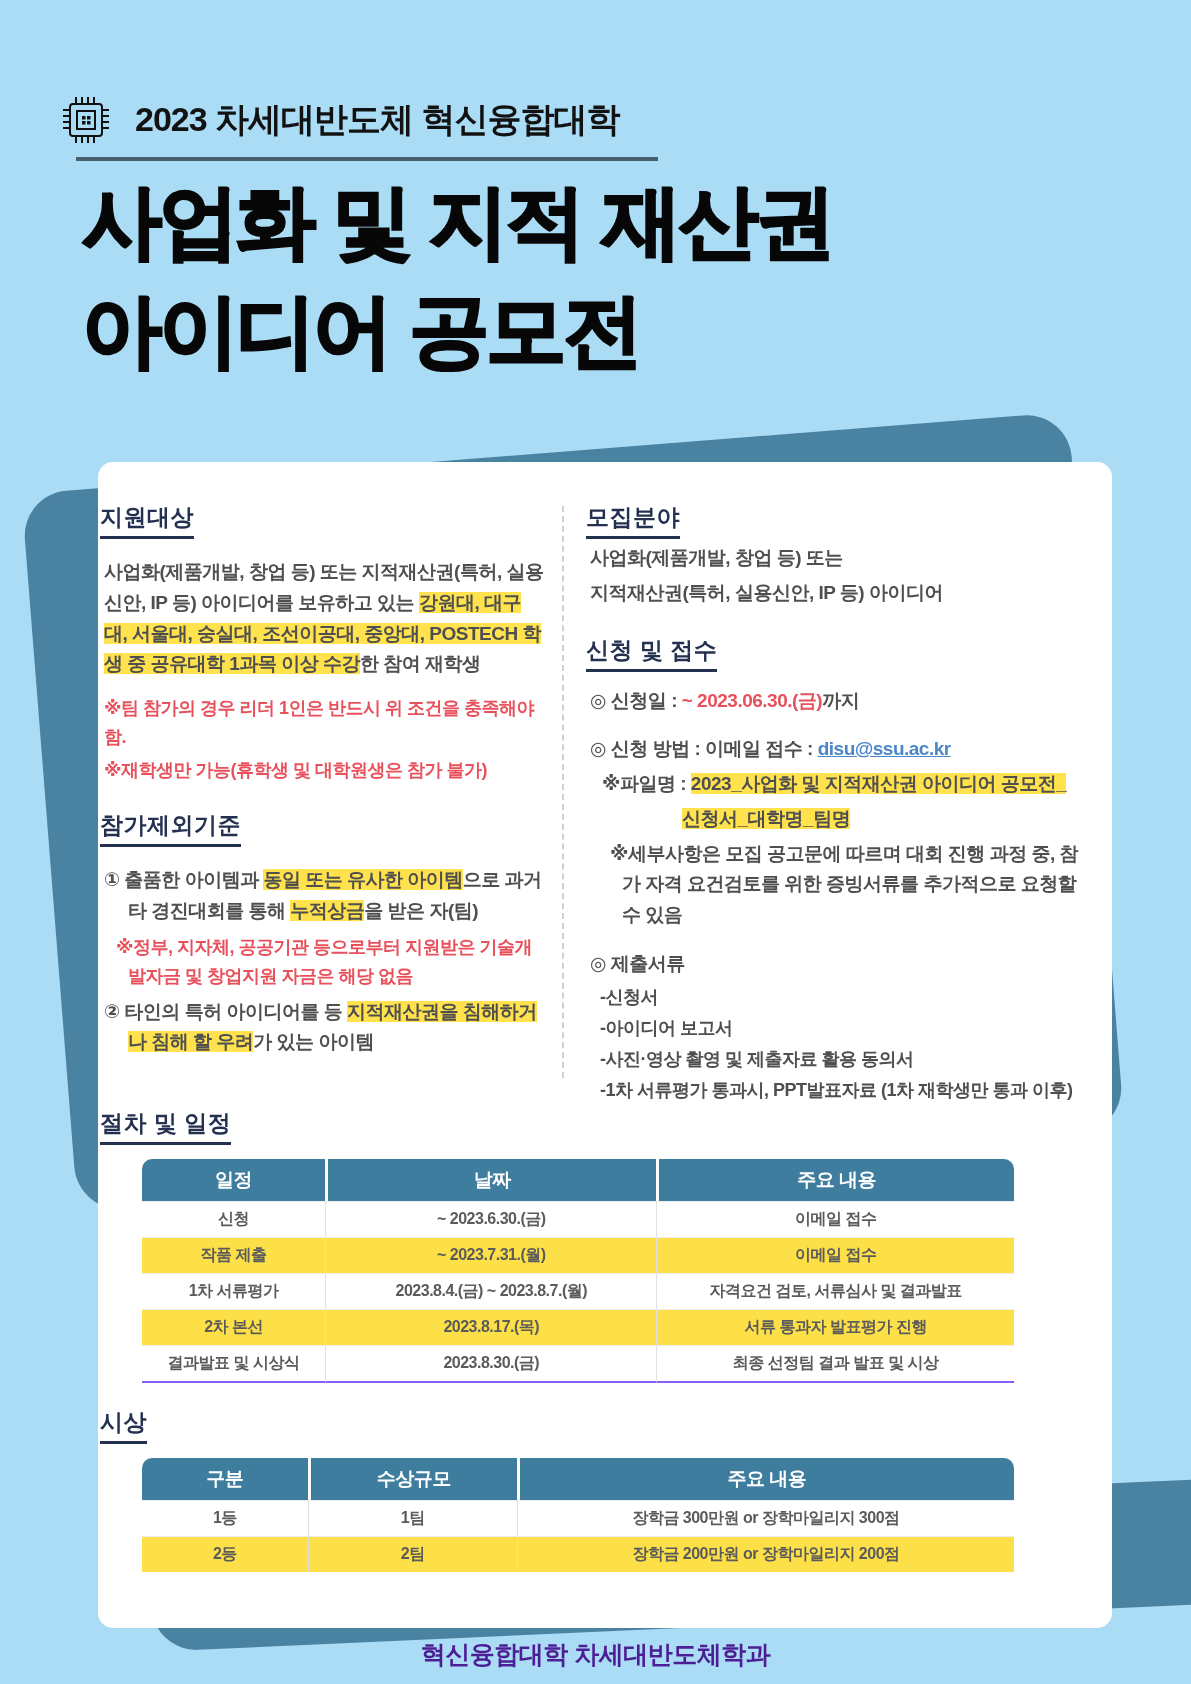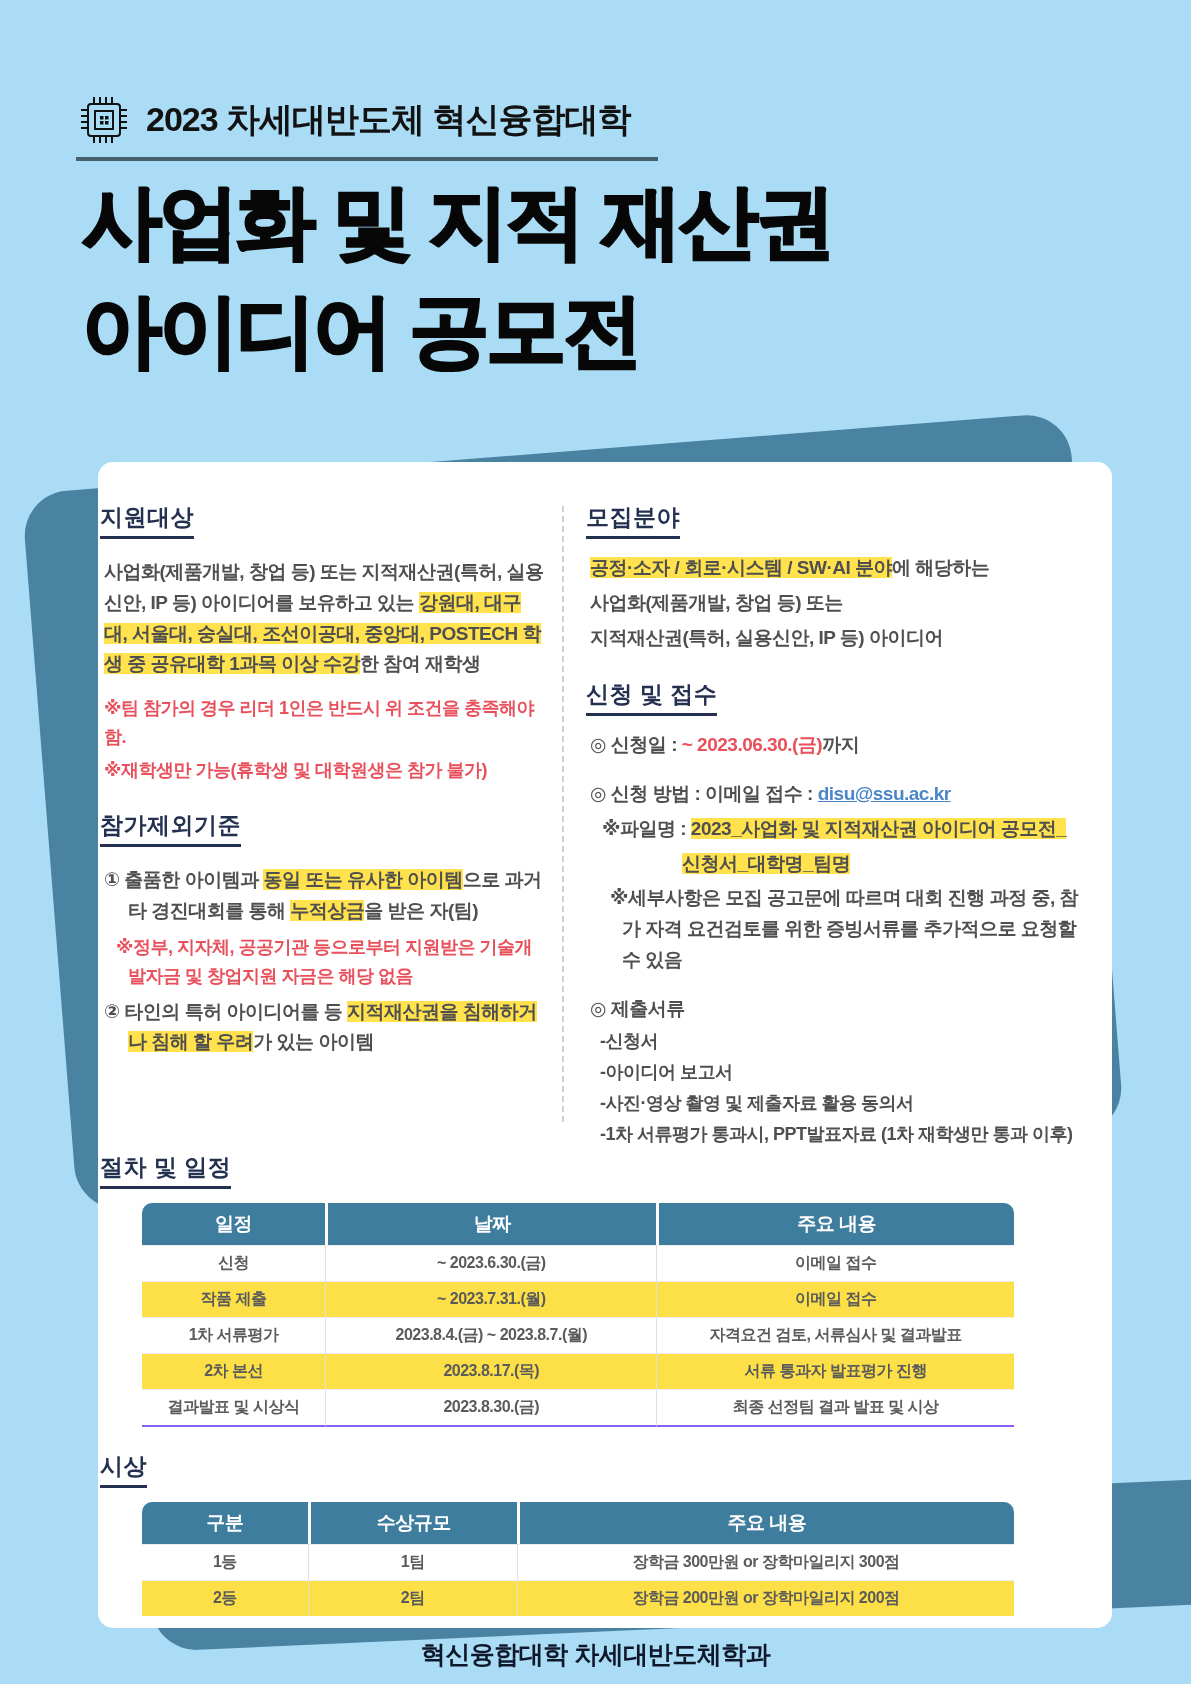--- a/index.html
+++ b/index.html
@@ -2,21 +2,21 @@
 <html><head>
 <meta charset="utf-8">
 <style>
   html,body{margin:0;padding:0;}
   .page{position:relative;width:1191px;height:1684px;background:#abdcf5;overflow:hidden;
         font-family:"Liberation Sans","DejaVu Sans",sans-serif;color:#4f4f4f;}
   .deco{position:absolute;background:#4a82a2;border-radius:45px;}
   .deco-top{left:48px;top:452px;width:1050px;height:720px;transform:rotate(-4.5deg);}
   .deco-bottom{left:150px;top:1502px;width:1100px;height:125px;transform:rotate(-2.6deg);}
 
-  .brand{position:absolute;left:78px;top:94px;display:flex;align-items:center;gap:16px;}
+  .brand{position:absolute;left:60px;top:94px;display:flex;align-items:center;gap:23px;}
   .brand-text{font-size:34px;font-weight:bold;color:#121212;letter-spacing:-1px;}
   .brand-underline{position:absolute;left:76px;top:157px;width:582px;height:4px;background:#46606f;}
 
   .poster-title{position:absolute;left:82px;top:168px;font-size:80px;line-height:1.36;
         font-weight:bold;color:#070707;letter-spacing:-3px;-webkit-text-stroke:2.6px #070707;}
 
   .card{position:absolute;left:98px;top:462px;width:1014px;height:1166px;background:#ffffff;
         border-radius:15px;box-sizing:border-box;padding:40px 30px 0 2px;overflow:hidden;}
 
   .h{display:inline-block;font-size:23px;font-weight:bold;color:#233050;letter-spacing:0.5px;
@@ -45,21 +45,21 @@
           letter-spacing:-0.5px;}
   .tbl th:not(:first-child){border-left:3px solid #ffffff;}
   .tbl th:first-child{border-top-left-radius:10px;}
   .tbl th:last-child{border-top-right-radius:10px;}
   .tbl td{font-size:16px;font-weight:bold;color:#5b5b5b;text-align:center;padding:7px 4px;
           border-top:1px solid #ececec;letter-spacing:-0.5px;}
   .tbl td:not(:first-child){border-left:1px solid #e0e0e0;}
   .tbl tr.stripe td{background:#fde047;}
   .tbl tr.last td{border-bottom:2px solid #8b5cf6;}
   .footer{position:absolute;left:0;top:1638px;width:100%;text-align:center;
-          font-size:25px;font-weight:bold;color:#0f172a;letter-spacing:-0.5px;}
+          font-size:25px;font-weight:bold;color:#4c1d95;letter-spacing:-0.5px;}
   .chip{width:52px;height:52px;}
 </style>
 </head>
 <body>
 
 <div class="page">
 
   <div class="deco deco-top"></div>
   <div class="deco deco-bottom"></div>
 
@@ -107,21 +107,20 @@
           <p class="rednote hang2 mt6">※정부, 지자체, 공공기관 등으로부터 지원받은 기술개발자금 및 창업지원 자금은 해당 없음</p>
           <p class="body-t hang mt6"><span>② 타인의 특허 아이디어를 등 </span><span class="hl">지적재산권을 침해하거나 침해 할 우려</span><span>가 있는 아이템</span></p>
         </div>
       </div>
 
       <div class="col-div"></div>
 
       <div class="col-right">
         <div>
           <span class="h">모집분야</span>
-          <p class="body-t mt14"><span class="hl">공정·소자 / 회로·시스템 / SW·AI 분야</span><span>에 해당하는</span></p>
           <p class="body-t">사업화(제품개발, 창업 등) 또는</p>
           <p class="body-t">지적재산권(특허, 실용신안, IP 등) 아이디어</p>
         </div>
 
         <div class="sec-head mt24">
           <span class="h">신청 및 접수</span>
           <p class="body-t mt14"><span>◎ 신청일 : </span><span class="red">~ 2023.06.30.(금)</span><span>까지</span></p>
           <p class="body-t mt18"><span>◎ 신청 방법 : 이메일 접수 : </span><a class="link">disu@ssu.ac.kr</a></p>
           <p class="body-t" style="padding-left:12px;"><span>※파일명 : </span><span class="hl">2023_사업화 및 지적재산권 아이디어 공모전_</span></p>
           <p class="body-t file2"><span class="hl">신청서_대학명_팀명</span></p>

